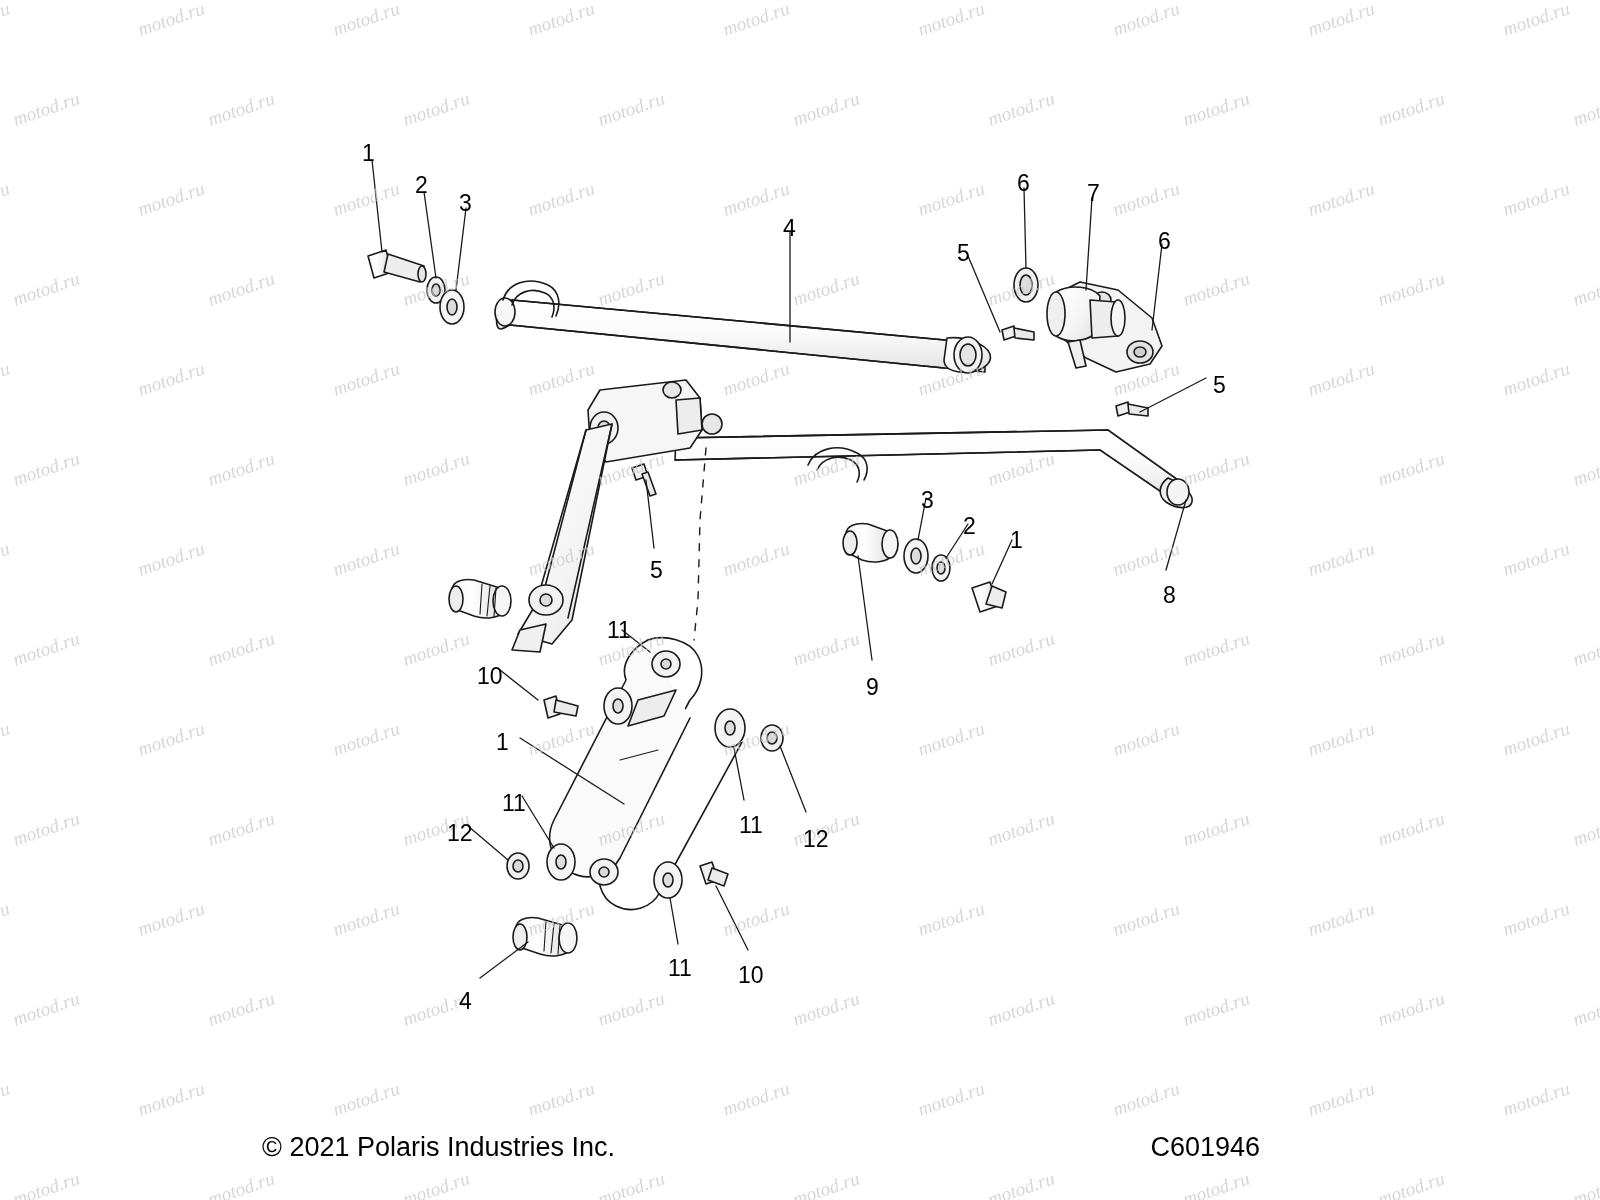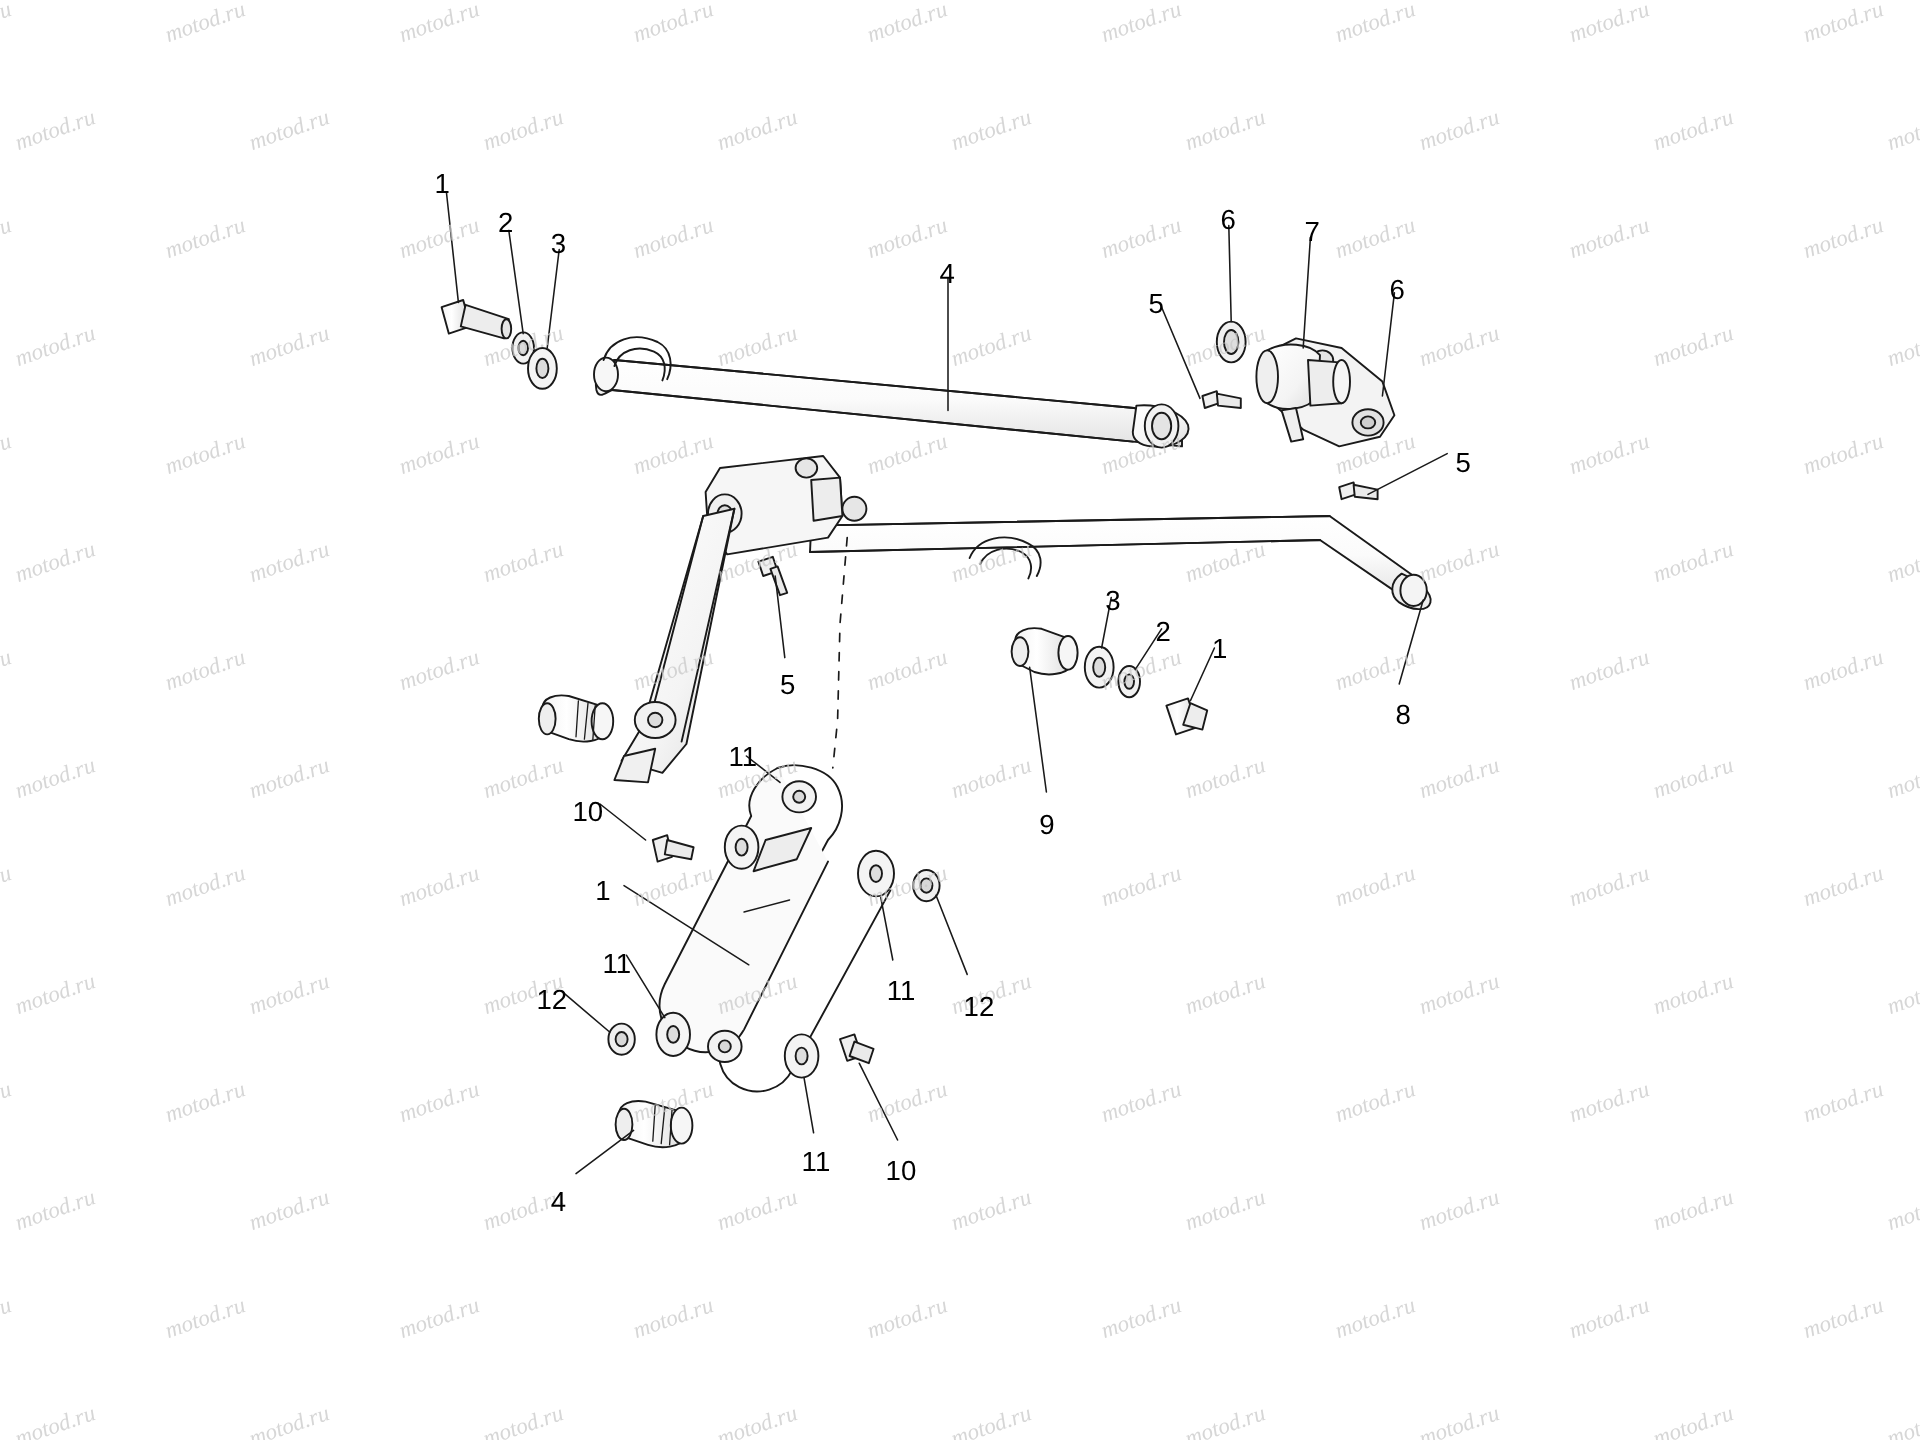--- a/index.html
+++ b/index.html
@@ -461,14 +461,18 @@
       <div class="callout" style="left: 496px; top: 729px;">1</div>
       <div class="callout" style="left: 739px; top: 812px;">11</div>
       <div class="callout" style="left: 803px; top: 826px;">12</div>
       <div class="callout" style="left: 502px; top: 790px;">11</div>
       <div class="callout" style="left: 447px; top: 820px;">12</div>
       <div class="callout" style="left: 668px; top: 955px;">11</div>
       <div class="callout" style="left: 738px; top: 962px;">10</div>
       <div class="callout" style="left: 459px; top: 988px;">4</div>
     </div>
 
+  <div class="footer">
+    <div class="copyright">© 2021 Polaris Industries Inc.</div>
+    <div class="drawing-number">C601946</div>
+  </div>
 
 </div>
 
 </body></html>

